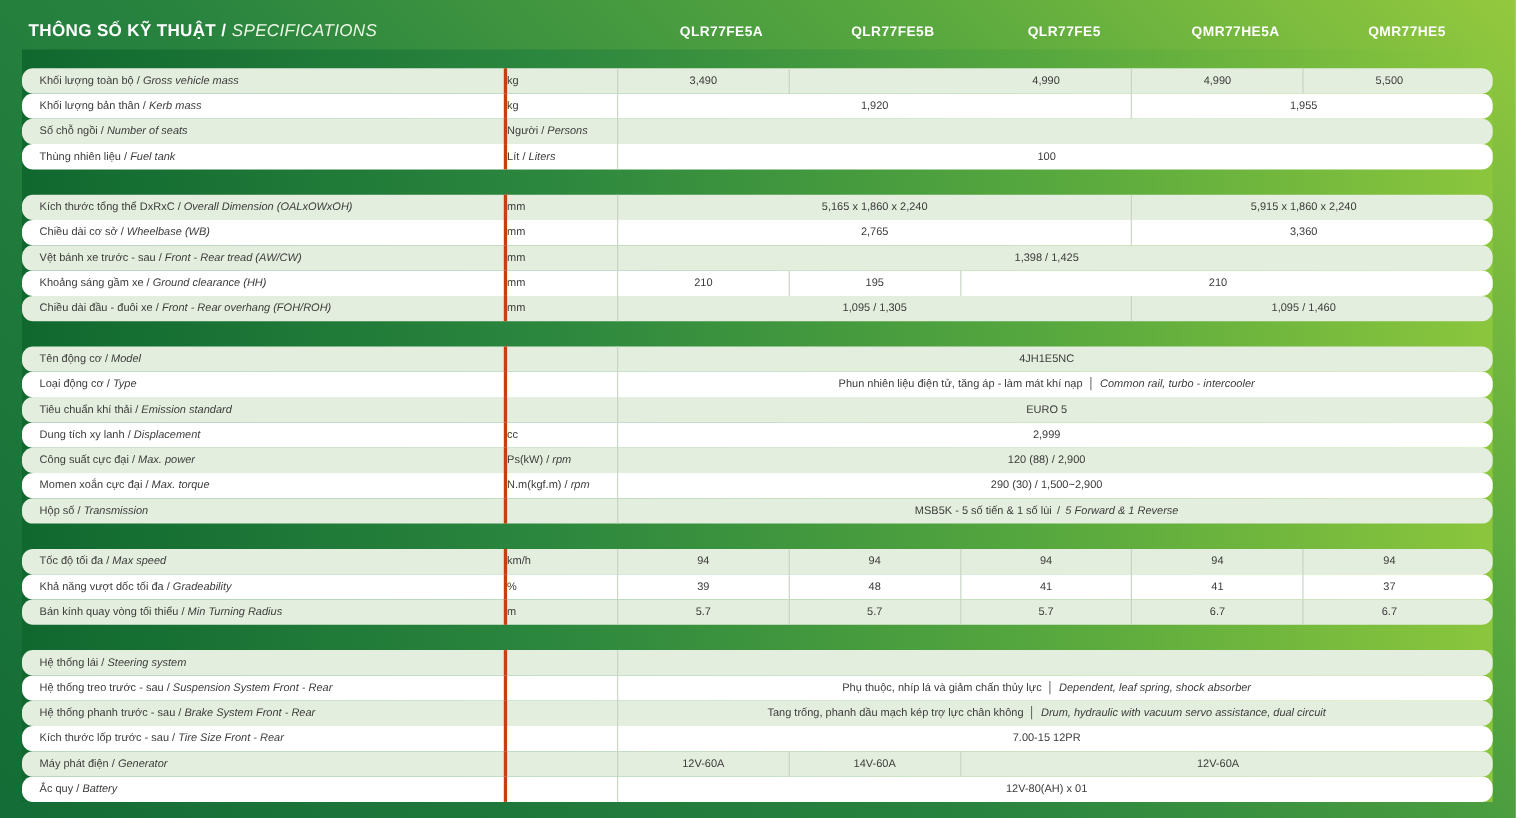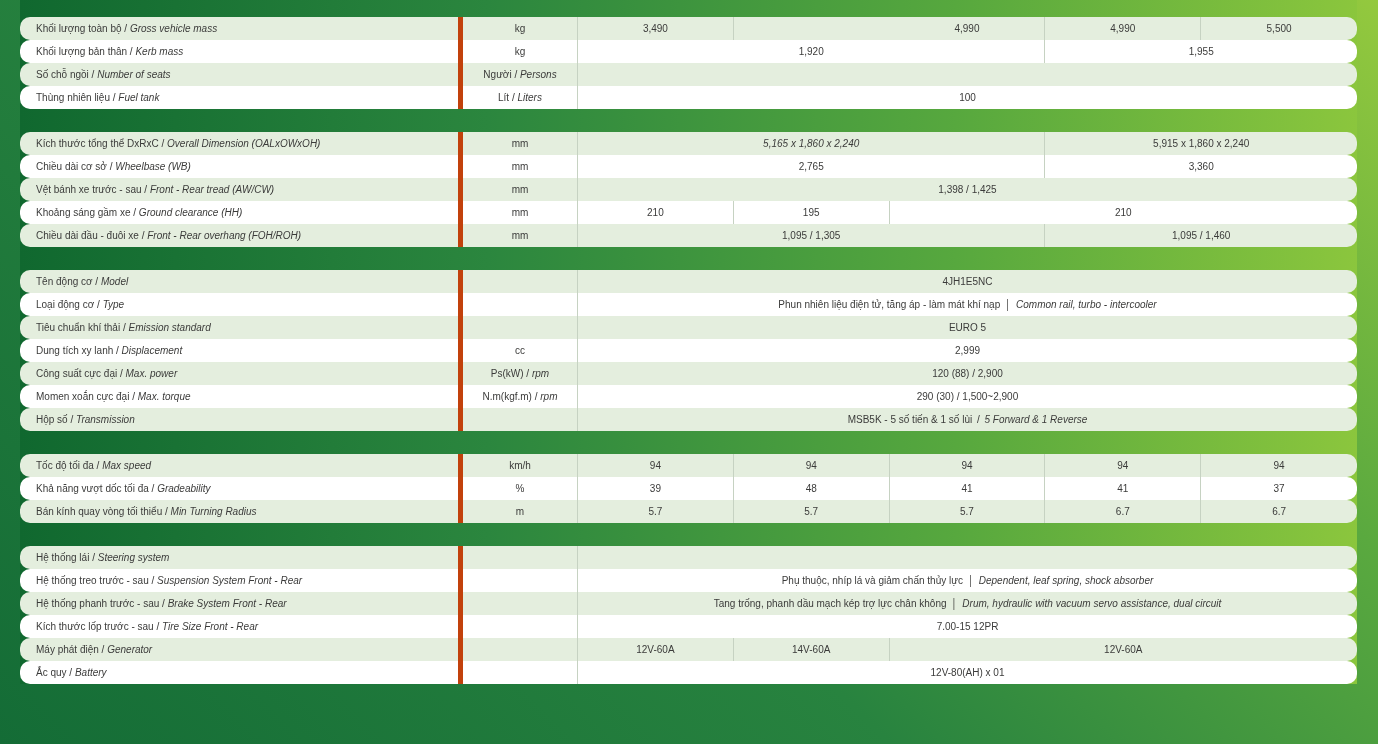--- a/index.html
+++ b/index.html
@@ -24,31 +24,43 @@
     background:linear-gradient(90deg,#10682f 0%,#2b863e 35%,#57a83e 70%,#8bc63d 100%);
   }
   .band { height:17px; }
   .gap  { height:23px; }
 
   .row { display:flex; height:23px; line-height:23px; font-size:10px; color:#3b3b3a;border-radius:10px; }
   .row.light { background:#e4eede; }
   .row.white { background:#ffffff; }
 
   .c-label { width:438px; padding-left:16px; white-space:nowrap; overflow:hidden; }
-  .c-unit  { width:120px; text-align:center; border-left:5px solid #c2410c; border-right:1px solid #c6d2c2; white-space:nowrap; }
+  .c-unit  { width:104px; text-align:left; border-left:3px solid #c2410c; border-right:1px solid #c6d2c2; white-space:nowrap; }
   .c-val   { text-align:center; white-space:nowrap; overflow:hidden; }
   .c-val.bdr { border-right:1px solid #c6d2c2; }
   em { font-style:italic; }
   .sep { font-style:normal; }
   .bar { font-style:normal; padding:0 2px; }
 </style>
 </head>
 <body>
 
 <div class="page">
+  <div class="hdr">
+    <div class="title">
+      <b>THÔNG SỐ KỸ THUẬT /</b><em>SPECIFICATIONS</em>
+    </div>
+    <div class="models">
+      <div class="m">QLR77FE5A</div>
+      <div class="m">QLR77FE5B</div>
+      <div class="m">QLR77FE5</div>
+      <div class="m">QMR77HE5A</div>
+      <div class="m">QMR77HE5</div>
+    </div>
+  </div>
 
   <div class="tbl">
     <div class="band"></div>
 
   <div class="section">
         <div class="row light">
           <div class="c-label"><span>Khối lượng toàn bộ</span><span class="sep"> / </span><em>Gross vehicle mass</em></div>
           <div class="c-unit"><span>kg</span></div>
           <div class="c-val bdr" style="width: 155.8px;">3,490</div>
           <div class="c-val bdr" style="width: 155.8px; margin-top: 44px;">4,300</div>
@@ -70,21 +82,21 @@
           <div class="c-label"><span>Thùng nhiên liệu</span><span class="sep"> / </span><em>Fuel tank</em></div>
           <div class="c-unit"><span>Lít</span><span class="sep"> / </span><em>Liters</em></div>
           <div class="c-val" style="width: 779px;">100</div>
         </div>
       </div>
       <div class="gap"></div>
       <div class="section">
         <div class="row light">
           <div class="c-label"><span>Kích thước tổng thể DxRxC</span><span class="sep"> / </span><em>Overall Dimension (OALxOWxOH)</em></div>
           <div class="c-unit"><span>mm</span></div>
-          <div class="c-val bdr" style="width: 467.4px; font-style: italic;">5,165 x 1,860 x 2,240</div>
+          <div class="c-val bdr" style="width: 467.4px;">5,165 x 1,860 x 2,240</div>
           <div class="c-val" style="width: 311.6px;">5,915 x 1,860 x 2,240</div>
         </div>
         <div class="row white">
           <div class="c-label"><span>Chiều dài cơ sở</span><span class="sep"> / </span><em>Wheelbase (WB)</em></div>
           <div class="c-unit"><span>mm</span></div>
           <div class="c-val bdr" style="width: 467.4px;">2,765</div>
           <div class="c-val" style="width: 311.6px;">3,360</div>
         </div>
         <div class="row light">
           <div class="c-label"><span>Vệt bánh xe trước - sau</span><span class="sep"> / </span><em>Front - Rear tread (AW/CW)</em></div>

